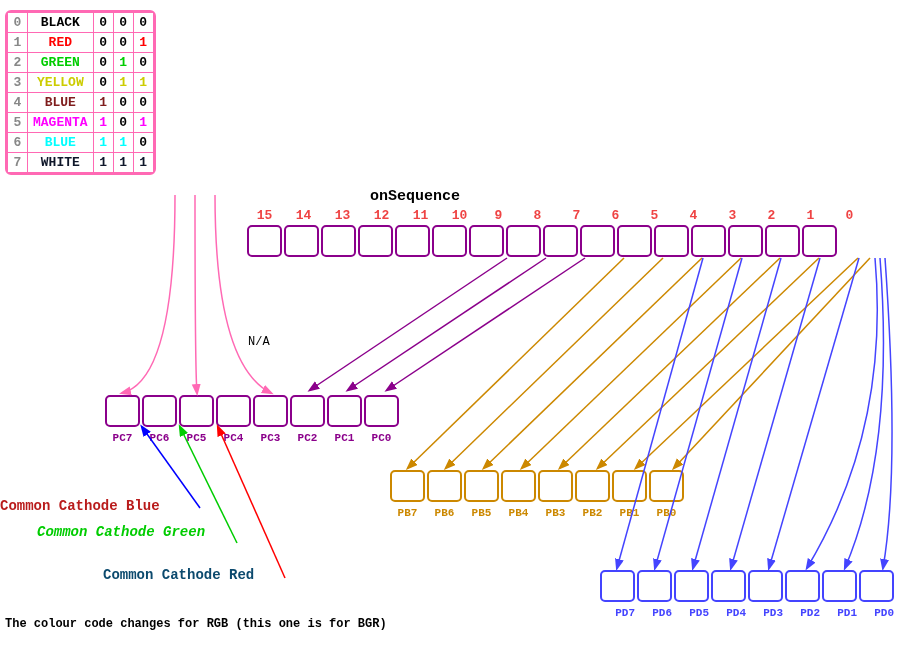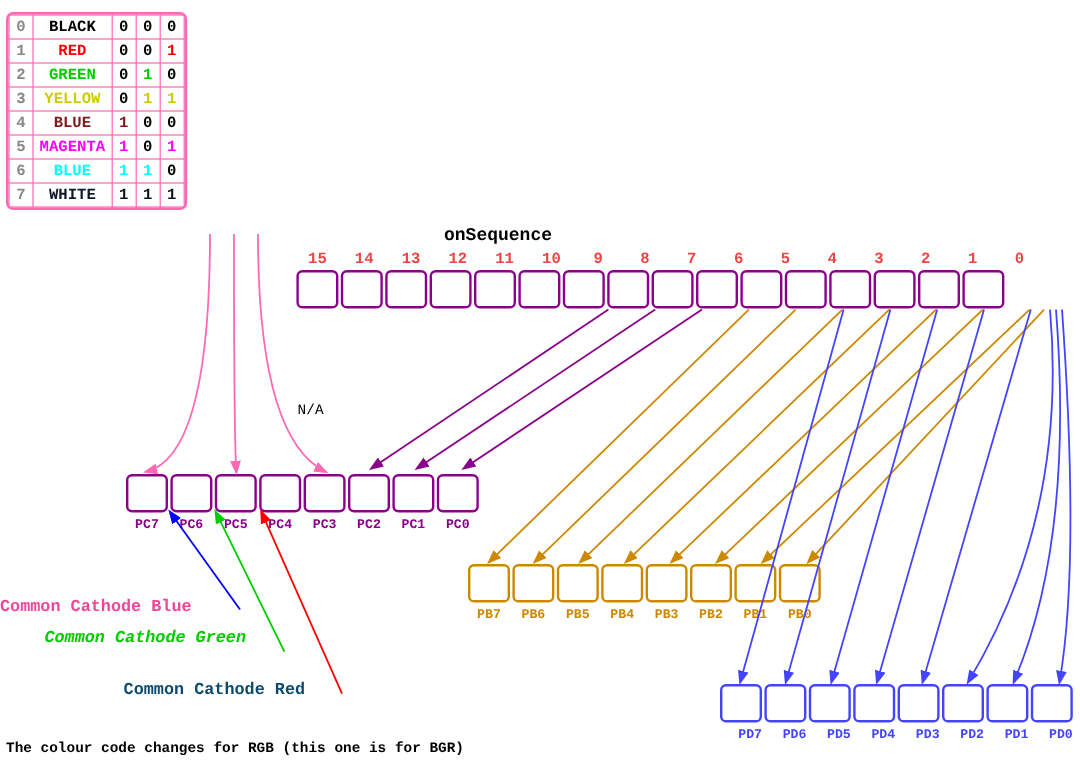--- a/index.html
+++ b/index.html
@@ -180,21 +180,21 @@
       color: black;
     }
 
     
     .cc-blue {
       position: absolute;
       top: 498px;
       left: 0px;
       font-size: 14px;
       font-weight: bold;
-      color: #ec4899;
+      color: #b91c1c;
     }
     .cc-green {
       position: absolute;
       top: 524px;
       left: 37px;
       font-size: 14px;
       font-weight: bold;
       color: #00cc00;
       font-style: italic;
     }

